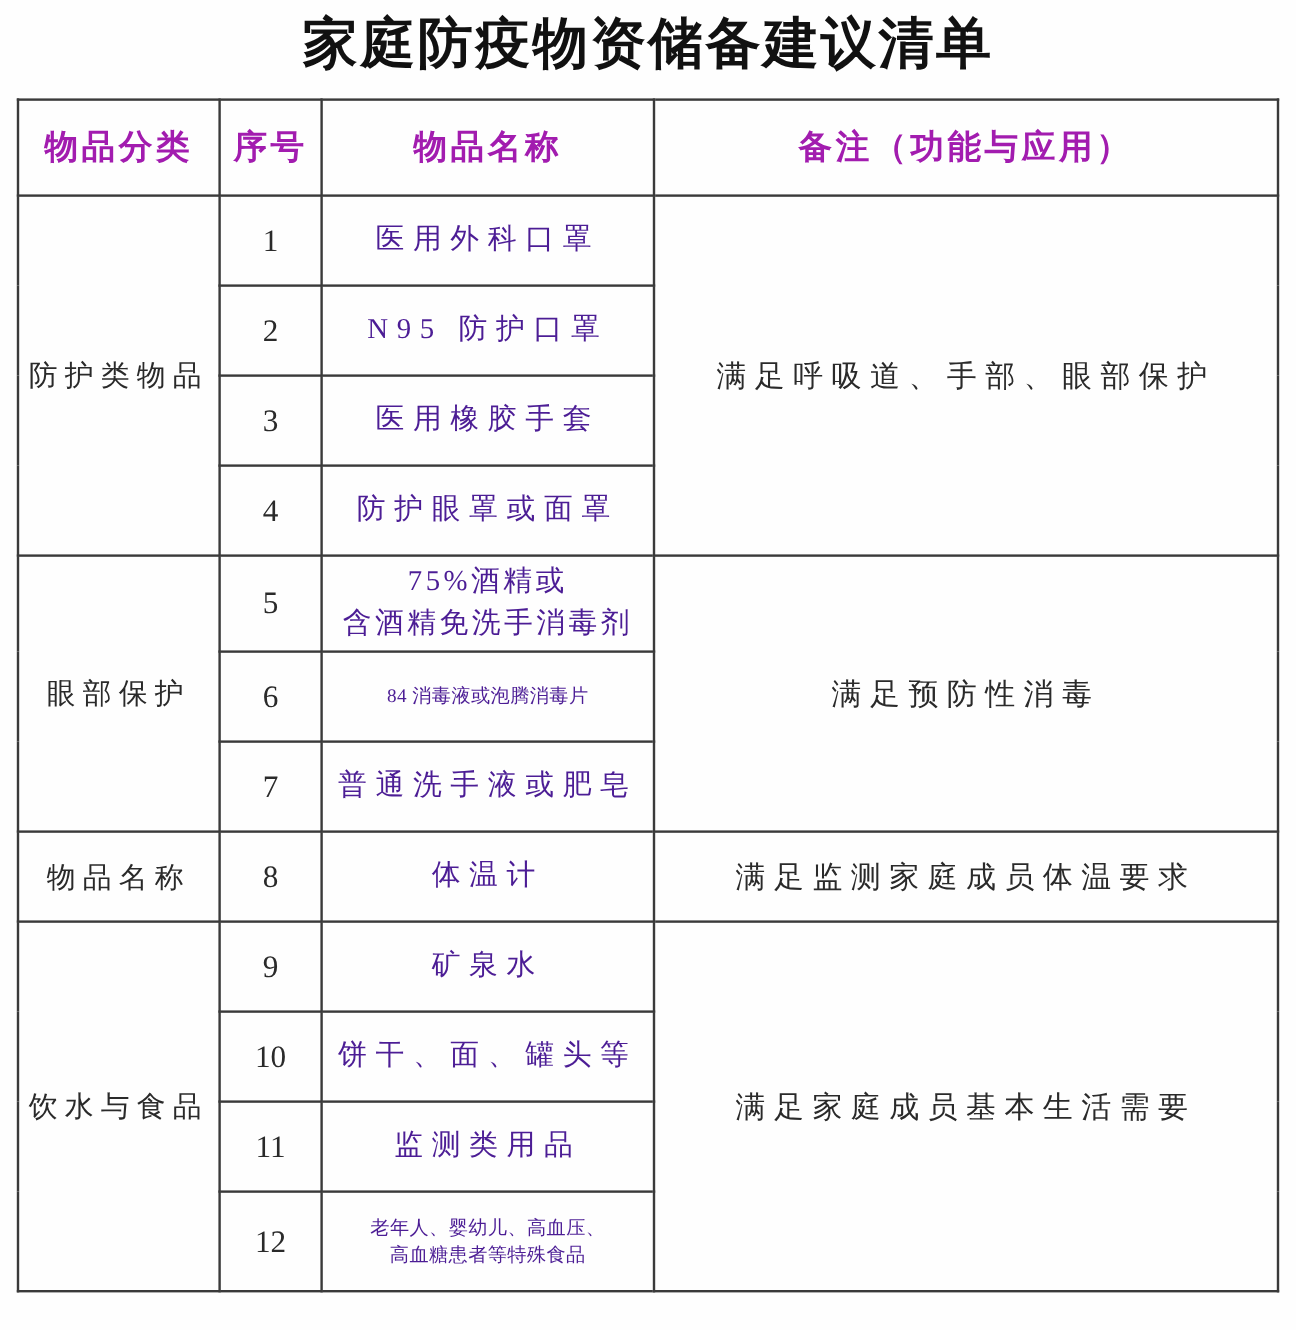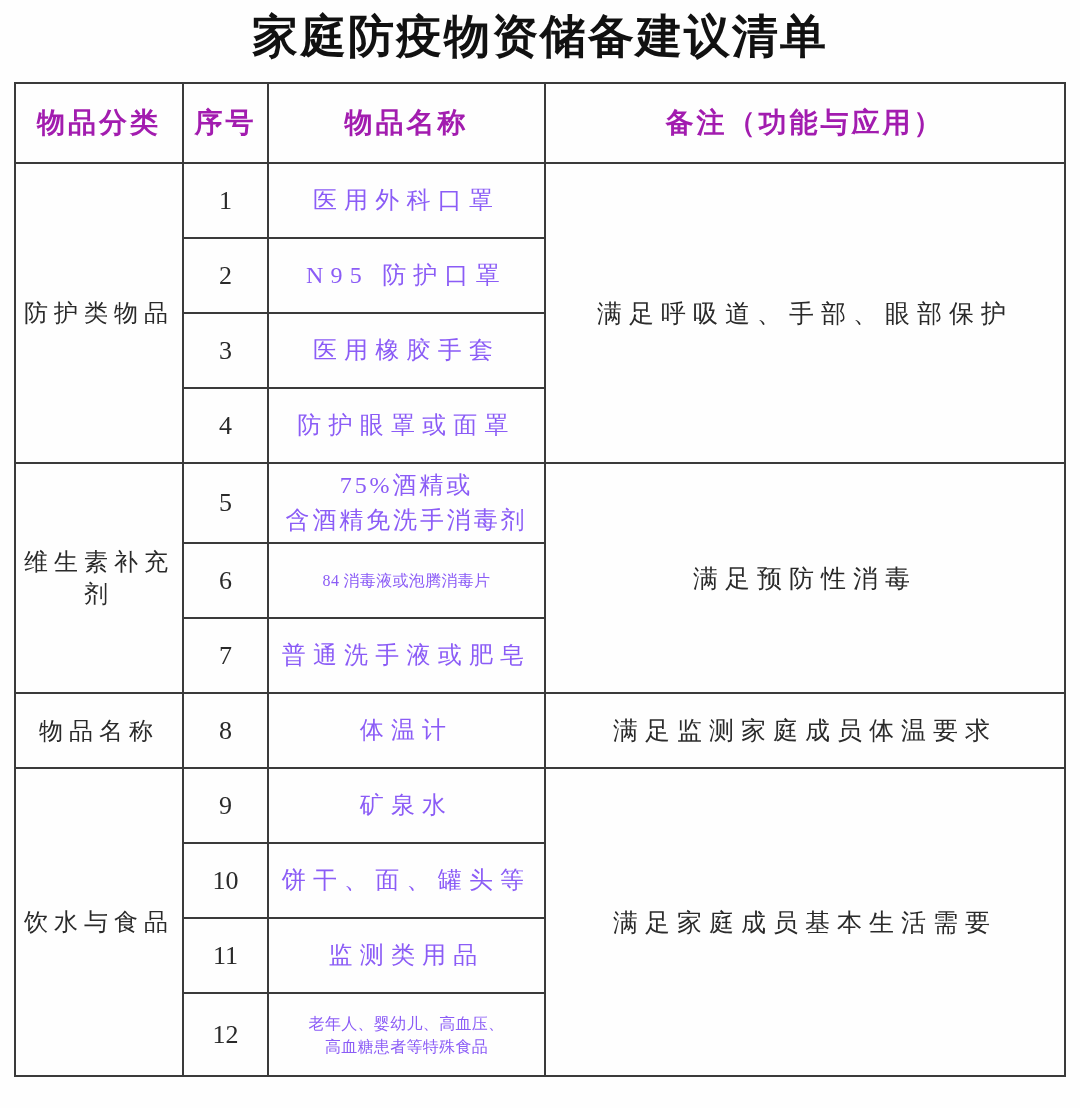--- a/index.html
+++ b/index.html
@@ -56,21 +56,21 @@
     color: #2a2a2a;
     font-family: Liberation Serif, serif;
   }
   td.no {
     font-size: 26px;
     color: #2a2a2a;
   }
   td.name {
     font-size: 24px;
     letter-spacing: 0.3em;
-    color: #8b5cf6;
+    color: #4c1d95;
     white-space: pre-line;
     line-height: 1.45;
     border-radius: 25px;
   }
   td.name.ls-m { letter-spacing: 0.12em; margin-top: 24px; }
   td.name.ls-0 { letter-spacing: 0.02em; font-size: 16px; }
   td.note {
     font-size: 25px;
     letter-spacing: 0.28em;
     color: #2a2a2a;
@@ -113,21 +113,21 @@
       <tr>
         <td class="no">3</td>
         <td class="name">医用橡胶手套</td>
       </tr>
       <tr>
         <td class="no">4</td>
         <td class="name">防护眼罩或面罩</td>
       </tr>
 
       <tr class="tall-a">
-        <td class="cat" rowspan="3">维生素补充剂</td>
+        <td class="cat" rowspan="3">眼部保护</td>
         <td class="no">5</td>
         <td class="name ls-m">75%酒精或
 含酒精免洗手消毒剂</td>
         <td class="note" rowspan="3">满足预防性消毒</td>
       </tr>
       <tr>
         <td class="no">6</td>
         <td class="name ls-0">84 消毒液或泡腾消毒片</td>
       </tr>
       <tr>

